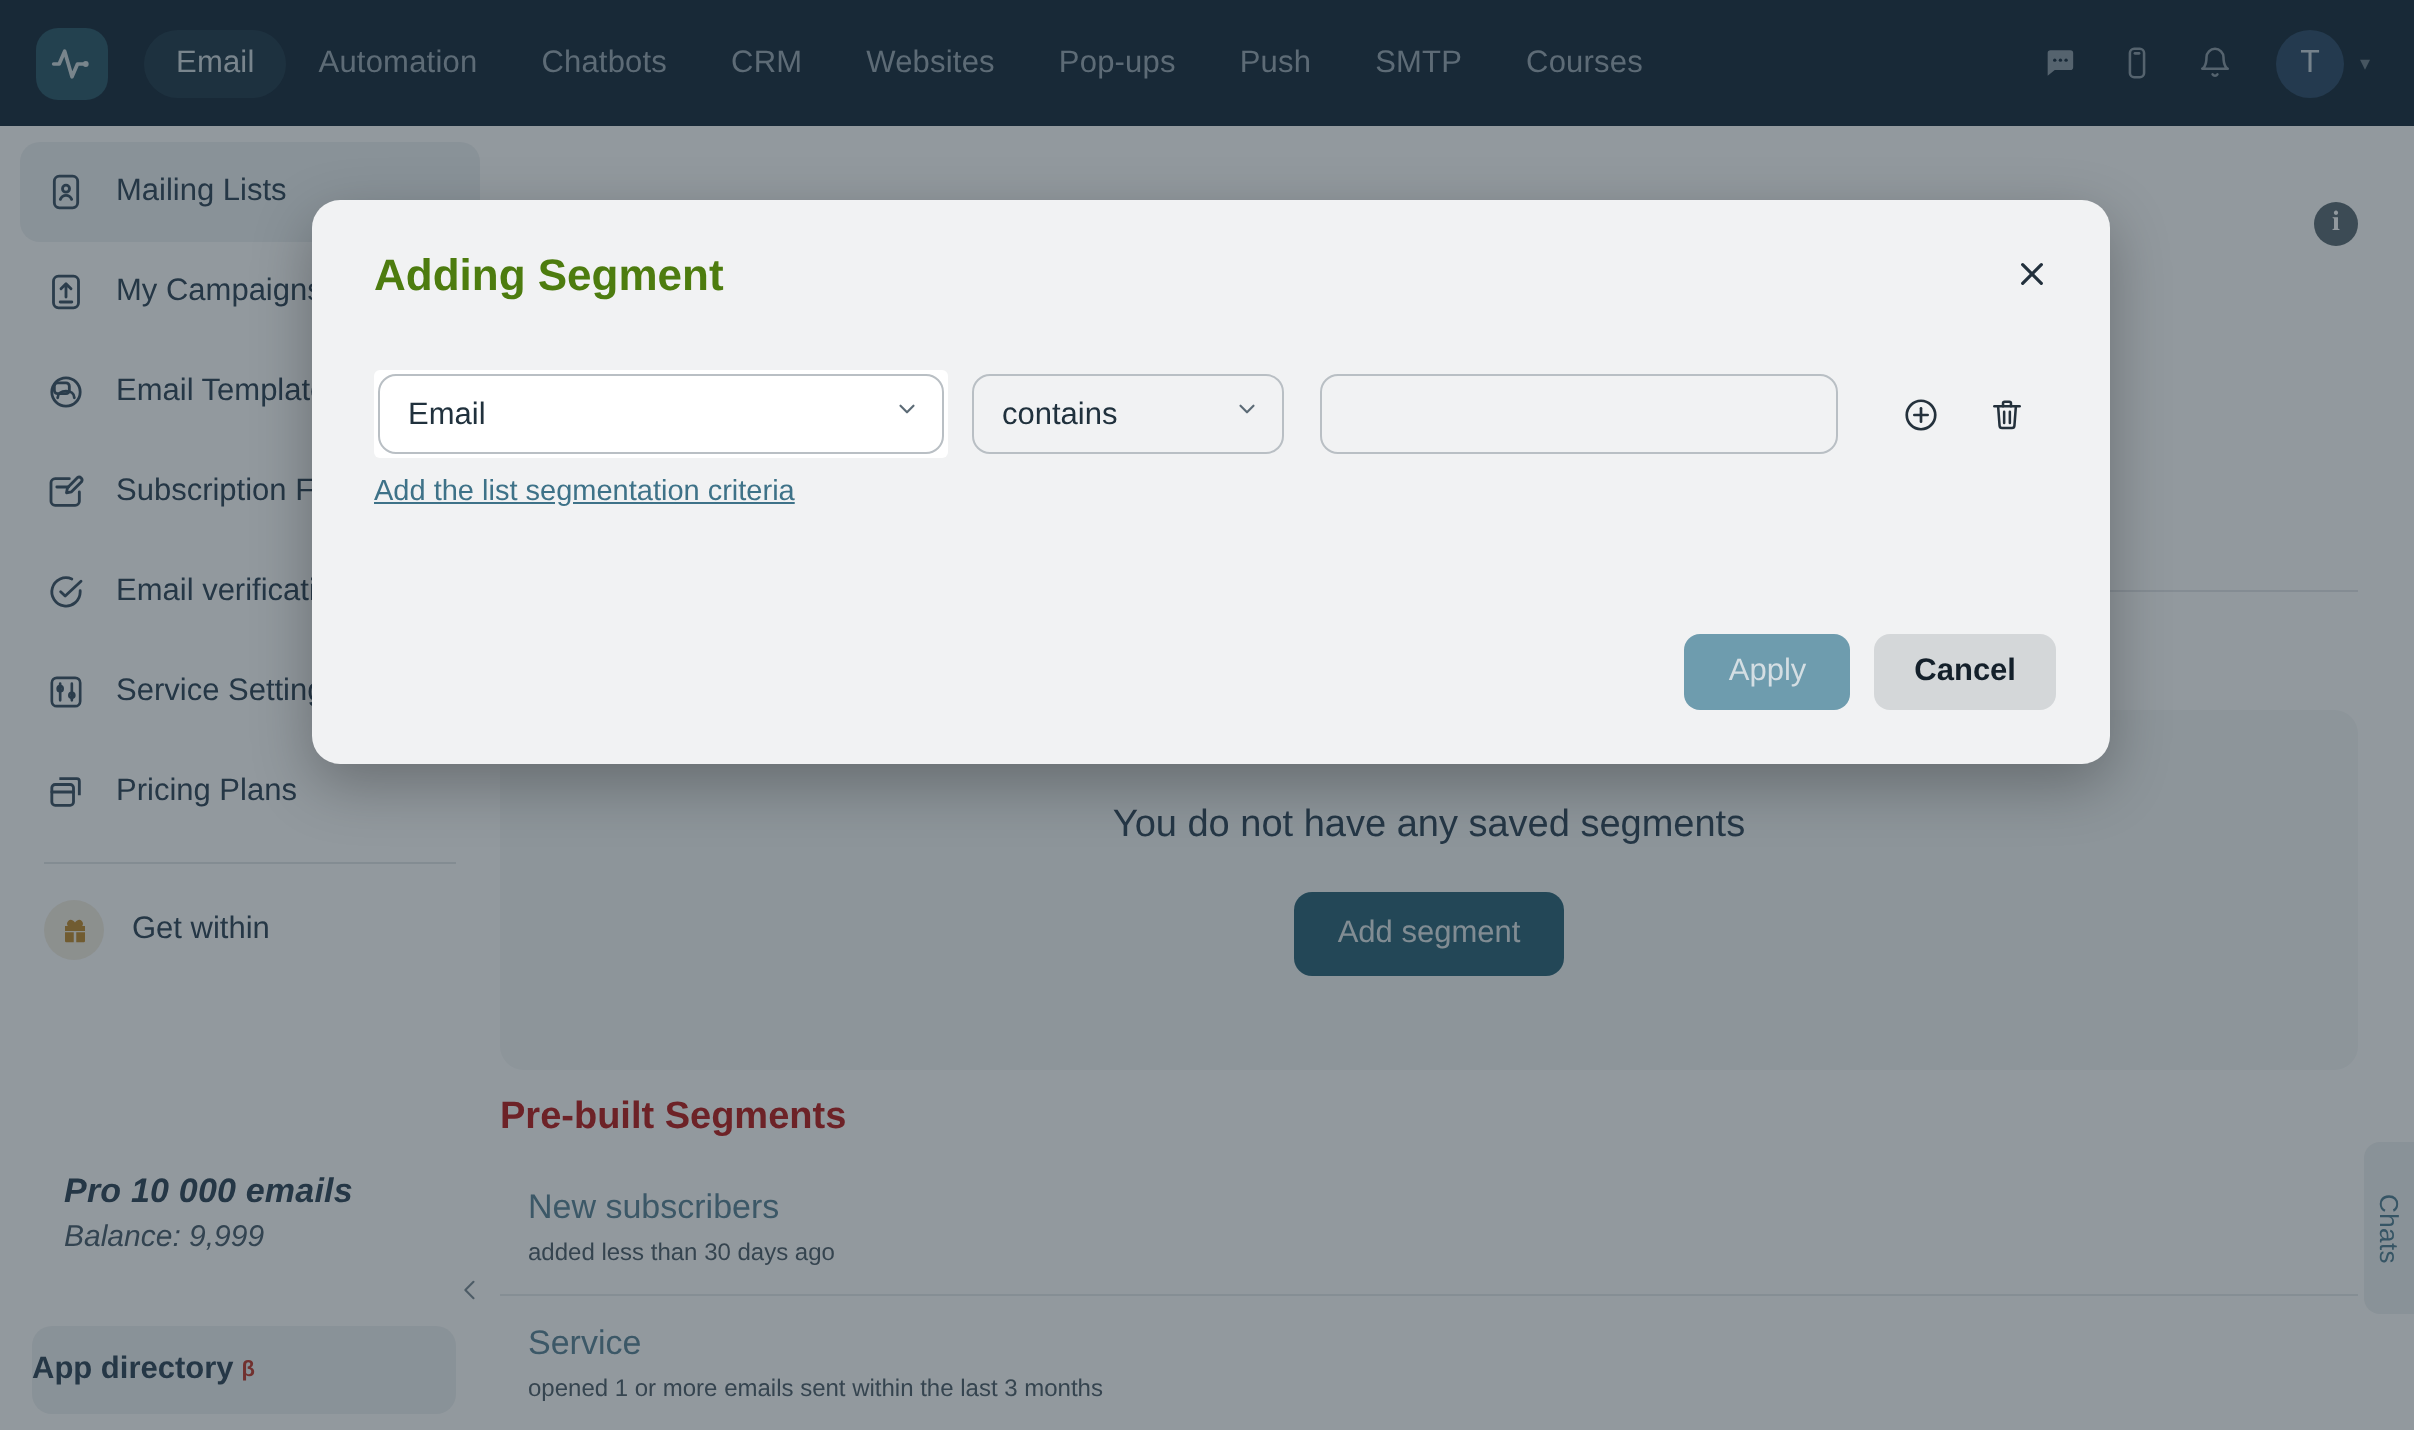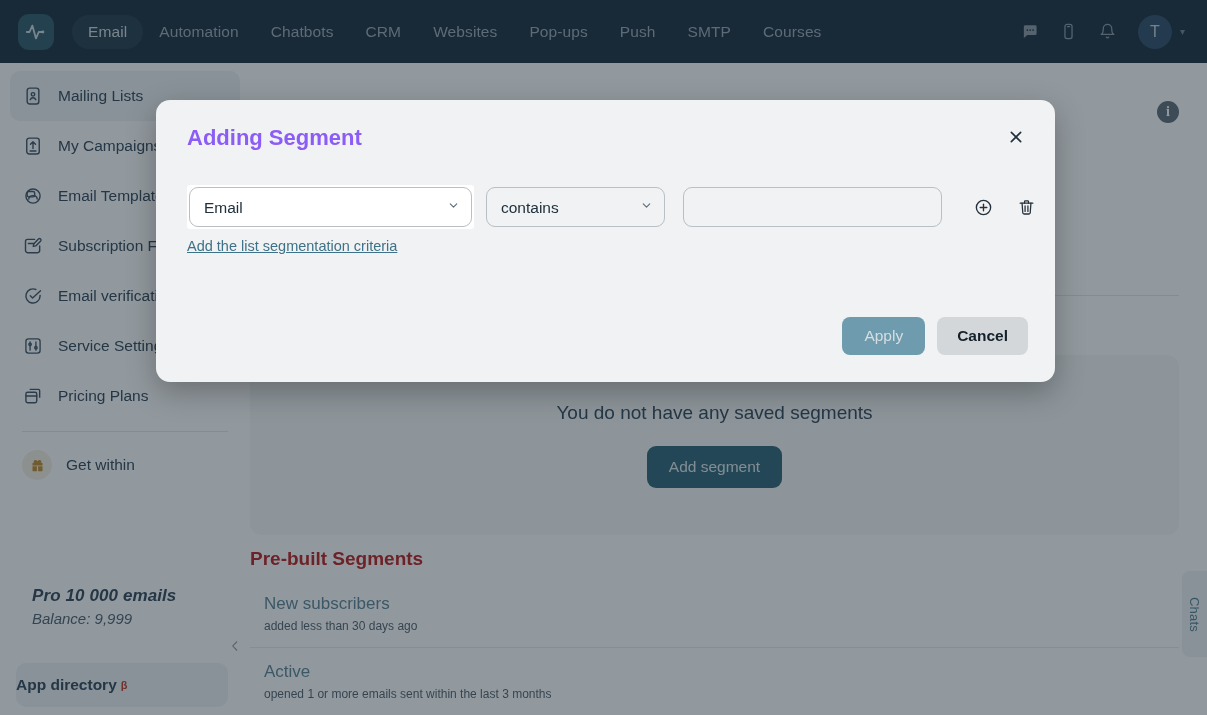--- a/index.html
+++ b/index.html
@@ -133,36 +133,36 @@
     position: absolute; inset: 0; width: 1207px; height: 715px;
     background: rgba(28,42,53,0.48);
     z-index: 50;
   }
   #modal {
     position: absolute; left: 156px; top: 100px; width: 899px; height: 282px;
     background: #f1f2f3; border-radius: 14px;
     box-shadow: 0 10px 30px rgba(0,0,0,0.28);
     z-index: 60;
   }
-  #modal-title { position: absolute; left: 31px; top: 25px; font-size: 22px; font-weight: 700; color: #8b5cf6; }
+  #modal-title { position: absolute; left: 31px; top: 25px; font-size: 22px; font-weight: 700; color: #4d7c0f; }
   #modal-close {
     position: absolute; right: 26px; top: 24px; width: 26px; height: 26px;
     display: flex; align-items: center; justify-content: center;
     color: #22303c; font-size: 21px; cursor: pointer; line-height: 1;
   }
   #criteria-row { position: absolute; left: 31px; top: 85px; display: flex; align-items: center; gap: 0; }
   #field-focus-wrap { background: #ffffff; padding: 2px; border-radius: 3px; }
   .sel {
     appearance: none; -webkit-appearance: none;
     font-family: inherit; font-size: 15.5px; color: #20313d;
     background: transparent; border: 1px solid #b9bfc4; border-radius: 9px;
     height: 40px; padding: 0 30px 0 14px; cursor: pointer;
   }
   #sel-field { width: 283px; background: #ffffff; }
-  #sel-op { width: 179px; margin-left: 12px; }
+  #sel-op { width: 156px; margin-left: 12px; }
   .sel-wrap { position: relative; display: inline-block; }
   .caret {
     position: absolute; right: 12px; top: 50%; transform: translateY(-50%);
     pointer-events: none; color: #5c6b76;
   }
   #value-input {
     width: 259px; height: 40px; margin-left: 18px;
     border: 1px solid #b9bfc4; border-radius: 9px;
     background: transparent; font-family: inherit; font-size: 15.5px;
     color: #20313d; padding: 0 12px;
@@ -348,21 +348,21 @@
     </div>
 
     <div id="prebuilt-title">Pre-built Segments</div>
 
     <div id="prebuilt-list">
       <div class="pb-row">
         <div class="pb-name">New subscribers</div>
         <div class="pb-desc">added less than 30 days ago</div>
       </div>
       <div class="pb-row">
-        <div class="pb-name">Active</div>
+        <div class="pb-name">Service</div>
         <div class="pb-desc">opened 1 or more emails sent within the last 3 months</div>
       </div>
     </div>
 
     <div id="chats-tab">
       <span>Chats</span>
     </div>
   </div>
 </div>
 

